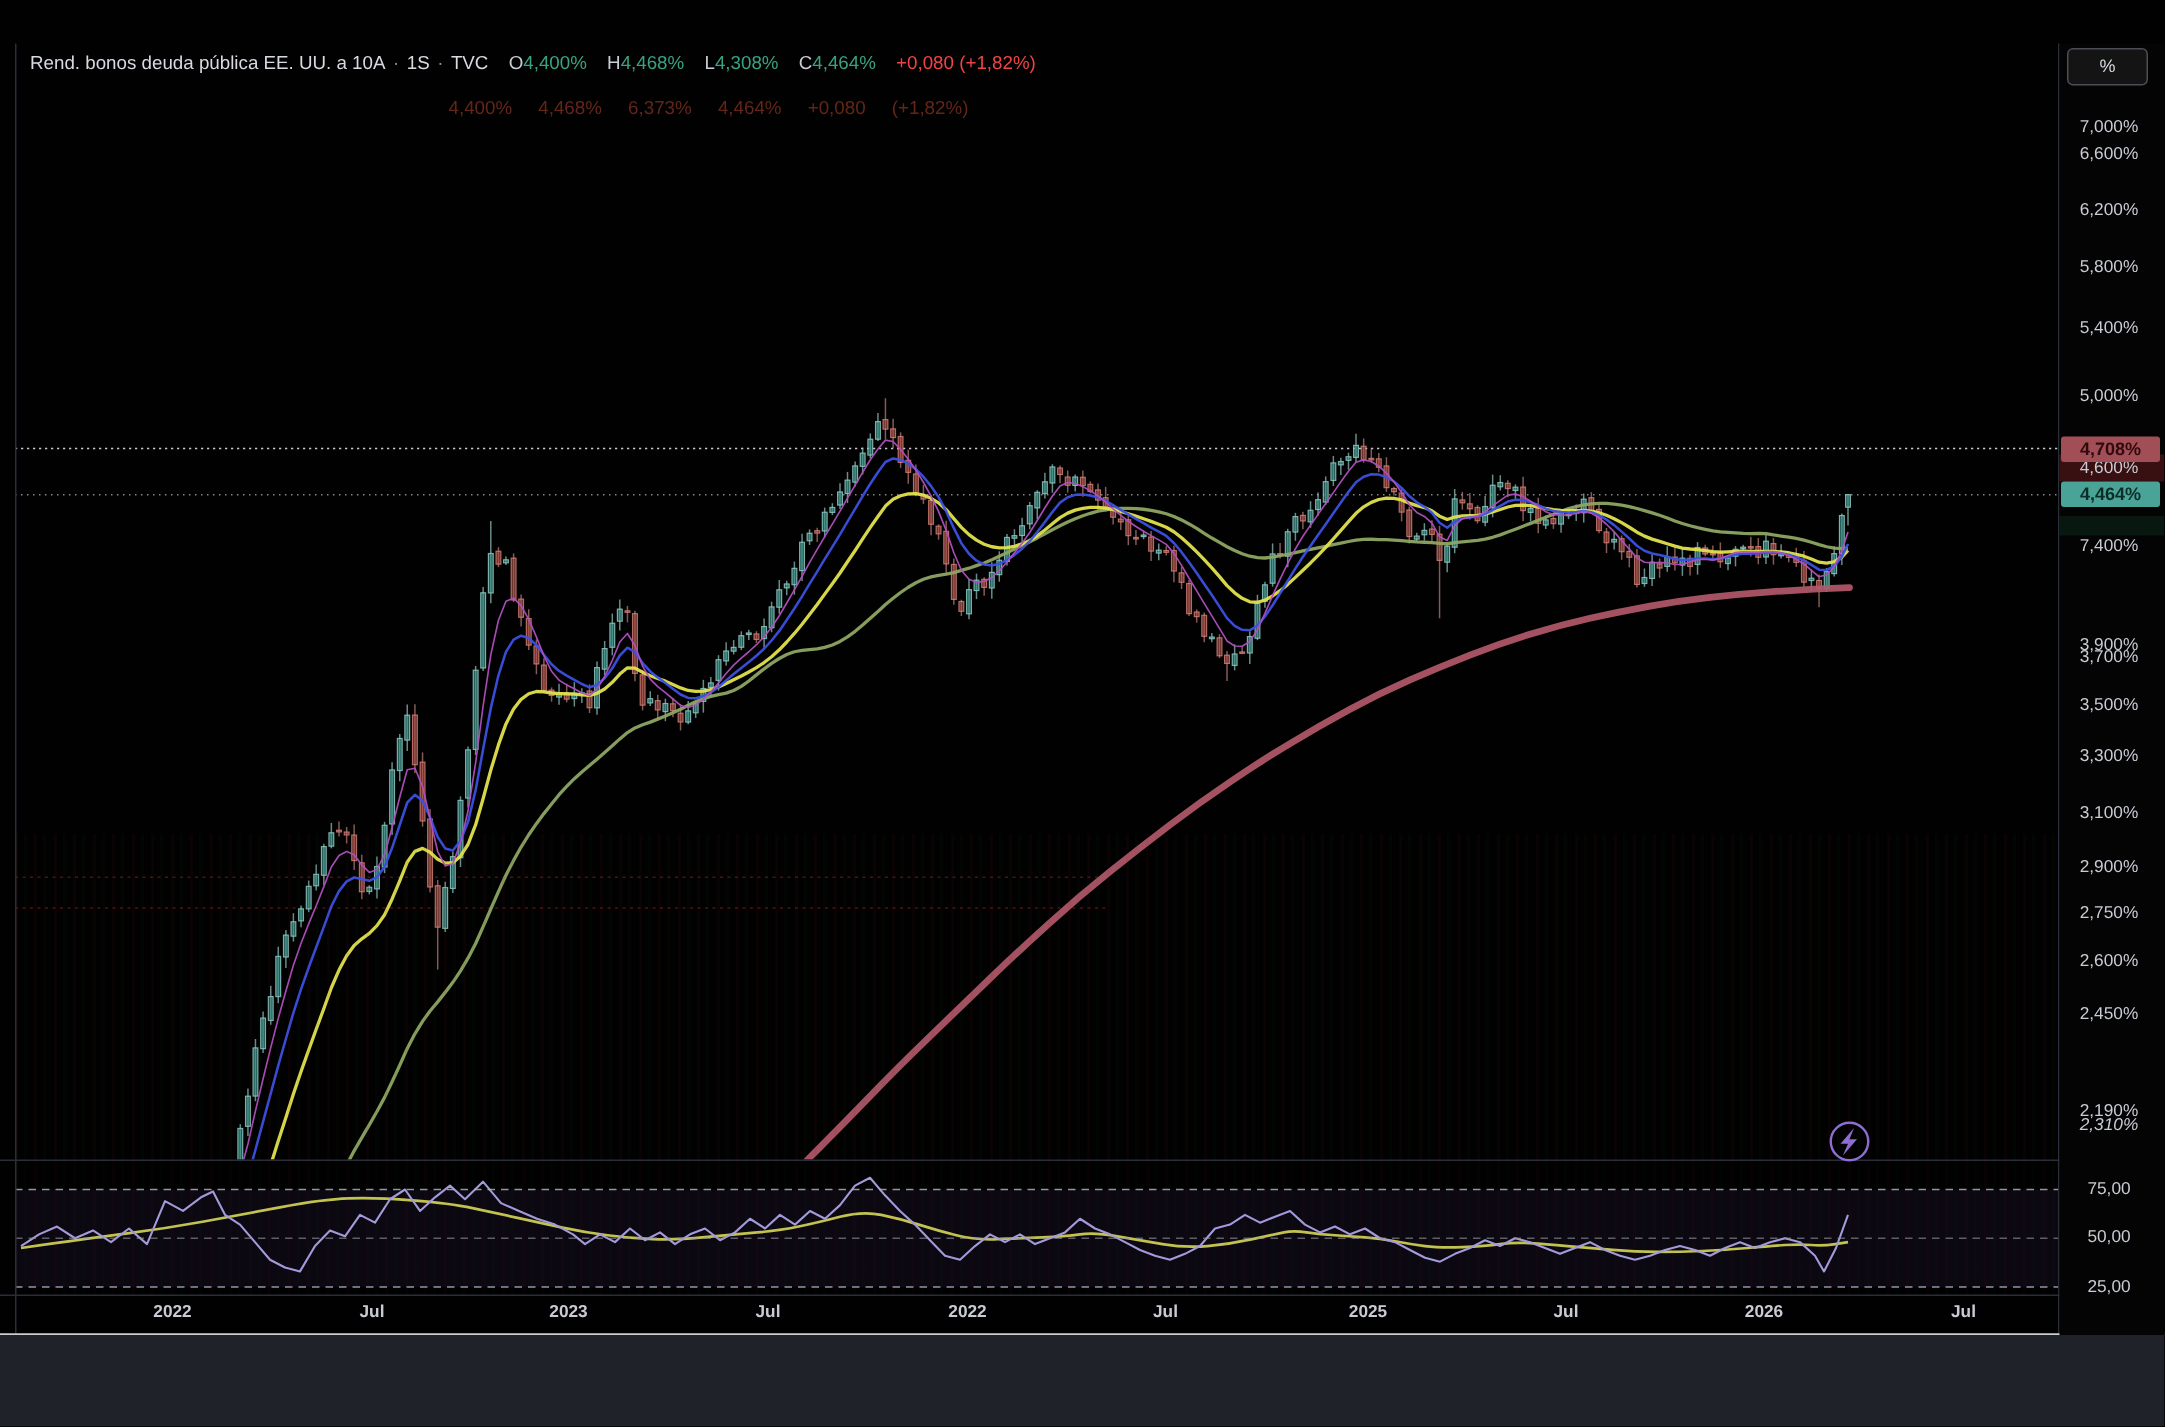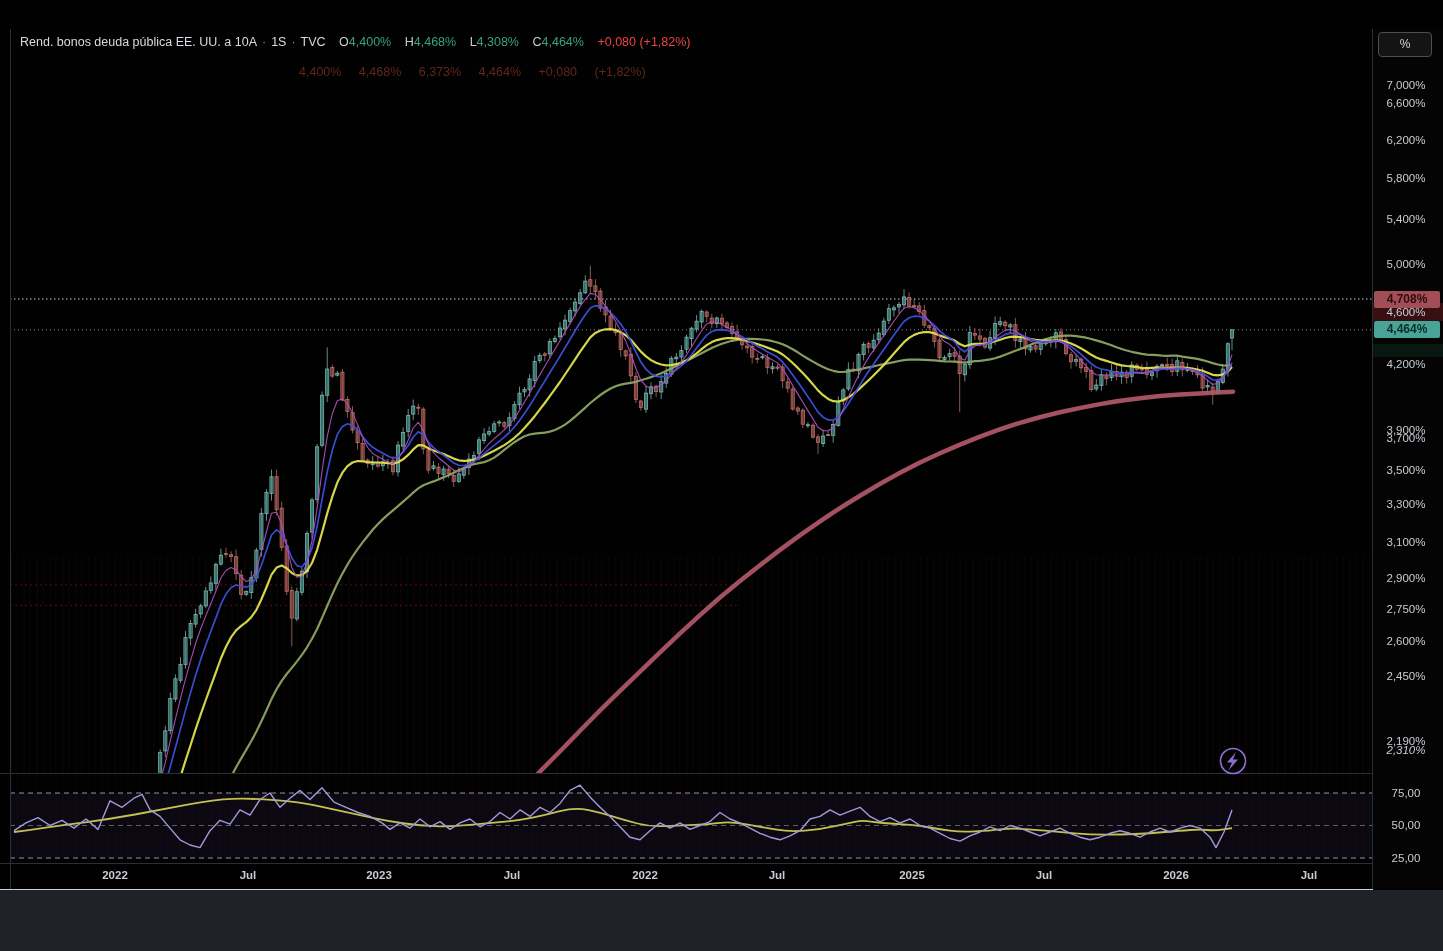--- a/index.html
+++ b/index.html
@@ -549,21 +549,21 @@
     <div id="gband2" style="top: 314.774px;"></div>
     <div id="unitbtn">%</div>
     <div id="pticks">
         <div class="ptick" style="top: 19px; margin-top: 30px;">7,000%</div>
         <div class="ptick" style="top: 67.4774px;">6,600%</div>
         <div class="ptick" style="top: 103.58px;">6,200%</div>
         <div class="ptick" style="top: 142.09px;">5,800%</div>
         <div class="ptick" style="top: 183.354px;">5,400%</div>
         <div class="ptick" style="top: 227.795px;">5,000%</div>
         <div class="ptick" style="top: 275.944px;">4,600%</div>
-        <div class="ptick" style="top: 328.475px;">4,200%</div>
+        <div class="ptick" style="top: 328.475px;">7,400%</div>
         <div class="ptick" style="top: 371.269px; margin-top: 23px;">3,900%</div>
         <div class="ptick" style="top: 401.668px;">3,700%</div>
         <div class="ptick" style="top: 433.757px;">3,500%</div>
         <div class="ptick" style="top: 467.734px;">3,300%</div>
         <div class="ptick" style="top: 506px;">3,100%</div>
         <div class="ptick" style="top: 542.347px;">2,900%</div>
         <div class="ptick" style="top: 573.015px;">2,750%</div>
         <div class="ptick" style="top: 605.404px;">2,600%</div>
         <div class="ptick" style="top: 639.718px;">2,450%</div>
         <div class="ptick" style="top: 714px; font-style: italic;">2,310%</div>

